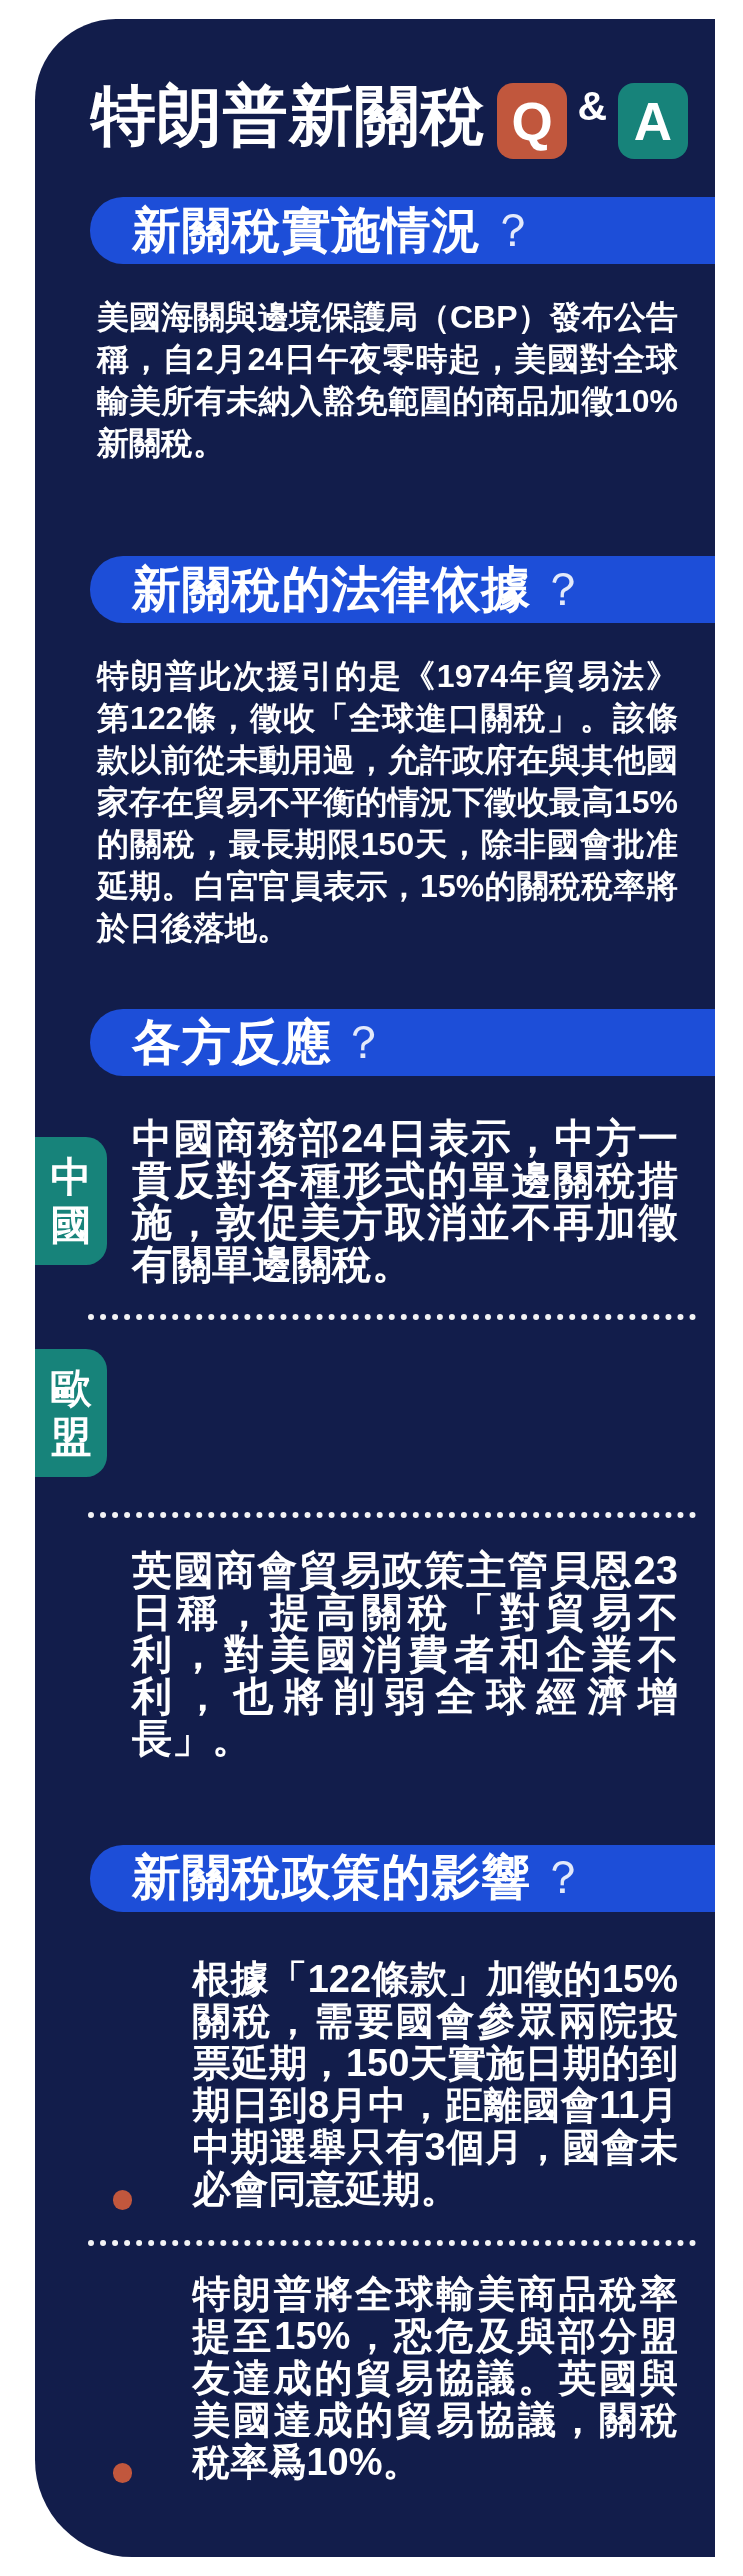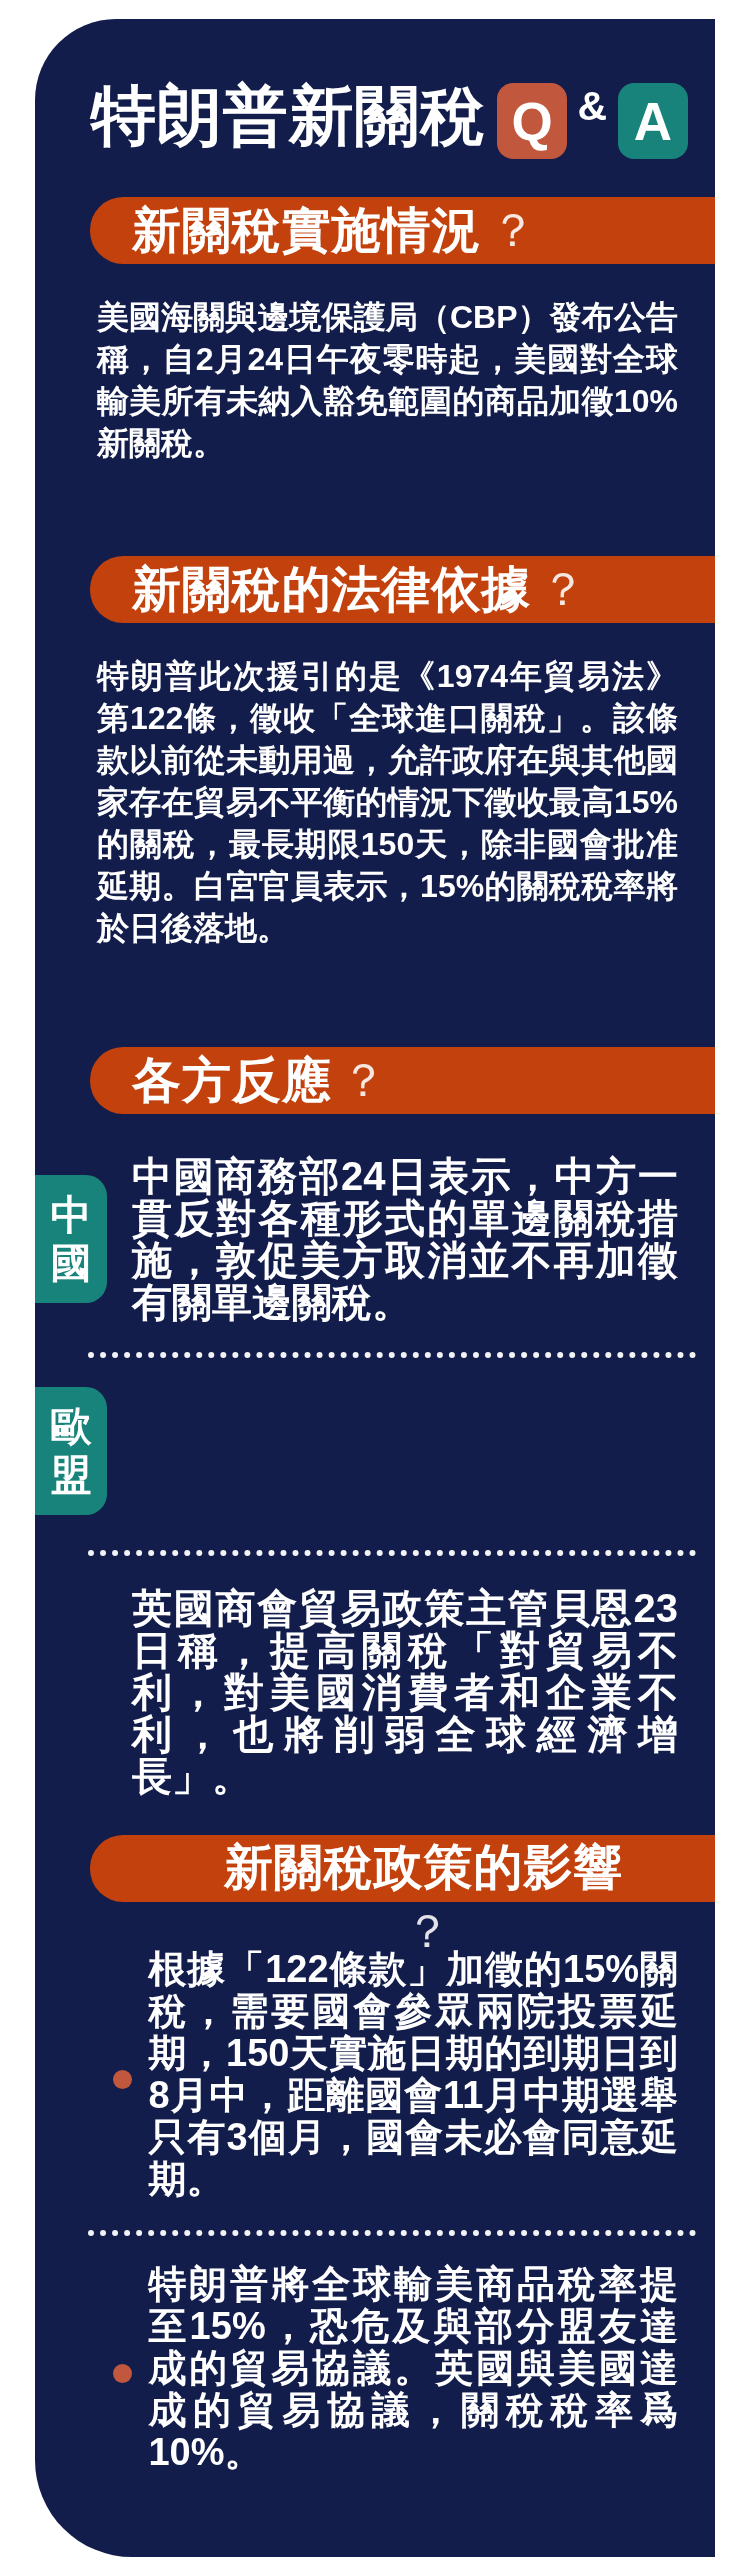--- a/index.html
+++ b/index.html
@@ -27,35 +27,35 @@
     width:70px;height:76px;border-radius:16px;flex:none;
     display:flex;align-items:center;justify-content:center;
     color:#ffffff;font-size:53px;font-weight:700;
   }
   .q-badge{background:#C1573D;margin-left:10.6px;}
   .a-badge{background:#17837A;}
   .amp{color:#ffffff;font-size:41px;font-weight:700;margin:0 10.6px;}
   
   .sec-header{
     box-sizing:border-box;margin-left:55px;width:625px;height:67px;
-    background:#c2410c;border-radius:33px 0 0 33px;
+    background:#1d4ed8;border-radius:33px 0 0 33px;
     display:flex;align-items:center;padding-left:42px;
     color:#ffffff;font-size:49px;font-weight:700;letter-spacing:0.9px;
   }
   .sec-header .qmark{
     font-weight:400;opacity:.88;margin-left:8.8px;font-size:46px;
   }
   
   .body-text{
     margin:32px 37px 0 62px;
     color:#ffffff;font-size:32px;font-weight:700;line-height:42px;
     text-align:justify;letter-spacing:0px;
   }
   .gap-lg{margin-bottom:92px;}
-  .gap-xl{margin-bottom:98px;}
+  .gap-xl{margin-bottom:60px;}
   
   .reaction{
     position:relative;margin-top:41px;min-height:132px;
   }
   .reaction .r-text{
     margin:0 37px 0 97px;
     color:#ffffff;font-size:40px;font-weight:700;line-height:42px;
     text-align:justify;
   }
   .country-tab{
@@ -68,21 +68,21 @@
     width:1em;color:#ffffff;font-size:41px;font-weight:700;line-height:1.18;
     word-break:break-all;text-align:right;
   }
   .dotted-sep{
     height:0;border-top:6.2px dotted #ffffff;
     margin:29px 19.4px 26.4px 53px;opacity:.95;
   }
   .dotted-sep.mid{margin-top:33px;}
   
   .bullet-row{
-    display:flex;align-items:center;margin:0 37px 0 78px;
+    display:flex;align-items:flex-end;margin:0 37px 0 78px;gap:44px;
   }
   .bullet-row.first{margin-top:46px;}
   .bullet-dot{
     flex:none;width:19.4px;height:19.4px;border-radius:50%;
     background:#C1573D;margin:11.5px 16px 0 0;
   }
   .bullet-text{
     flex:1;color:#ffffff;font-size:38px;font-weight:700;line-height:42px;
     text-align:justify;
   }
@@ -130,21 +130,21 @@
       <div class="country-label">歐盟</div>
     </div>
   </div>
 
   <div class="dotted-sep mid"></div>
 
   <div class="reaction" style="margin-top:31px;">
     <div class="r-text">英國商會貿易政策主管貝恩23日稱，提高關稅「對貿易不利，對美國消費者和企業不利，也將削弱全球經濟增長」。</div>
   </div>
 
-  <div class="sec-header" style="margin-top:38px;flex-direction:column;">
+  <div class="sec-header" style="margin-top:86px;">
     <span>新關稅政策的影響</span>
     <span class="qmark">？</span>
   </div>
 
   <div class="bullet-row first">
     <span class="bullet-dot"></span>
     <span class="bullet-text">根據「122條款」加徵的15%關稅，需要國會參眾兩院投票延期，150天實施日期的到期日到8月中，距離國會11月中期選舉只有3個月，國會未必會同意延期。</span>
   </div>
 
   <div class="dotted-sep" style="margin-top:30px;margin-bottom:27px;"></div>

